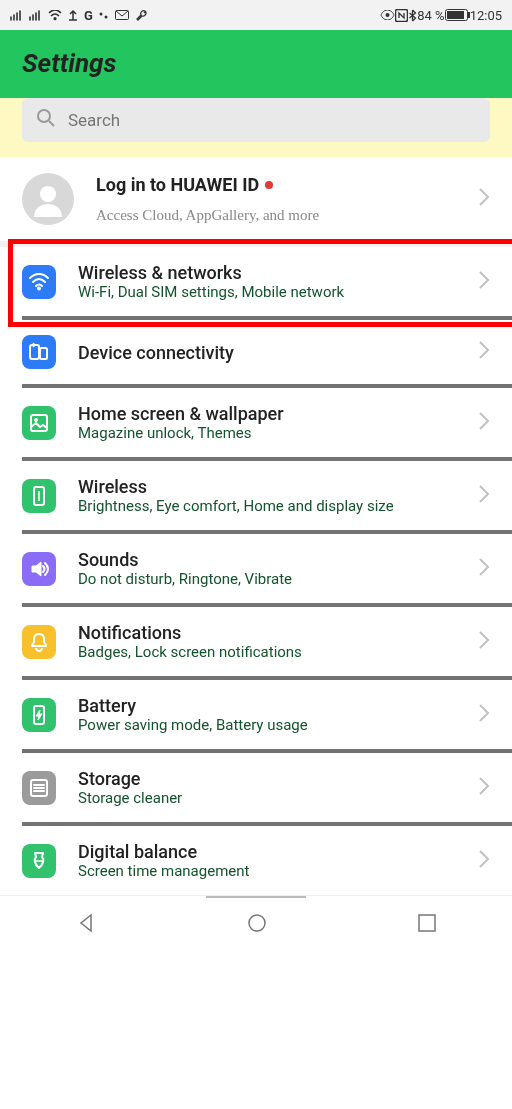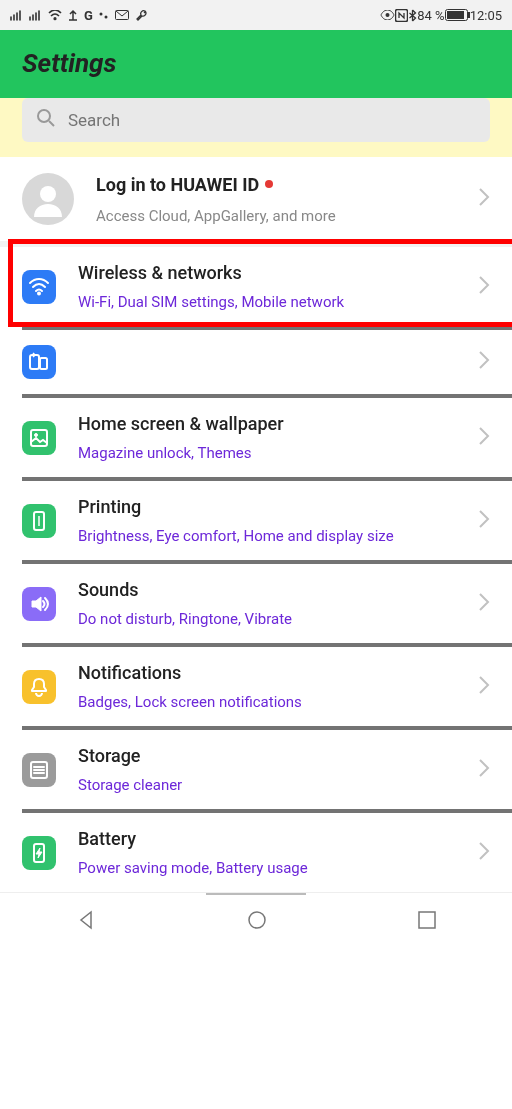--- a/index.html
+++ b/index.html
@@ -22,32 +22,32 @@
     .search-box input { border:0; background:transparent; outline:0; font-size:17px; color:#888; flex:1; }
     .search-box .mag svg { stroke:#999; }
 
     
     .account-row { display:flex; align-items:center; padding:16px 22px; background:#fff; border-bottom:6px solid #f2f2f2; }
     .avatar { width:52px; height:52px; border-radius:50%; background:#d8d8d8; display:flex; align-items:center; justify-content:center; margin-right:22px; }
     .avatar svg { fill:#fff; }
     .acc-text { flex:1; }
     .acc-title { font-size:18px; font-weight:700; color:#222; display:flex; align-items:center; gap:6px; }
     .red-dot { width:8px; height:8px; border-radius:50%; background:#e53935; }
-    .acc-sub { font-size:15px; color:#888; margin-top:12px; }
+    .acc-sub { font-size:15px; color:#888; margin-top:12px;font-family:Liberation Serif, serif; }
     .chev svg { stroke:#c1c1c1; }
 
     
     .list { background:#fff; padding:0 0 0 22px; }
     .item { display:flex; align-items:center; padding:15px 22px 15px 0; border-bottom:4px solid #737373; position:relative; }
     .item:last-child { border-bottom:0; }
     .icon-box { width:34px; height:34px; border-radius:8px; display:flex; align-items:center; justify-content:center; margin-right:22px; flex-shrink:0; }
     .icon-box svg { fill:#fff; stroke:#fff; }
     .item-content { flex:1; }
     .item-title { font-size:18px; font-weight:500; color:#222; }
-    .item-sub { font-size:15px; color:#6d28d9; margin-top:10px; }
+    .item-sub { font-size:15px; color:#14532d; margin-top:0; }
 
     
     .highlight-frame { position:absolute; border:5px solid #ff0000; pointer-events:none; }
 
     
     .navbar { height:58px; display:flex; align-items:center; justify-content:space-around; border-top:1px solid #eee; position:relative; }
     .nav-btn svg { stroke:#777; fill:none; stroke-width:1.5; }
     .nav-line { position:absolute; top:0; left:206px; width:100px; height:2px; background:#bbb; }
   </style>
 </head>
@@ -174,20 +174,21 @@
     </div>
     <div class="item">
       <div class="icon-box" style="background:#2d7bf6">
         <svg width="22" height="22" viewBox="0 0 22 22">
           <rect x="2" y="4" width="9" height="14" rx="2" fill="none" stroke="#fff" stroke-width="2"></rect>
           <rect x="12" y="7" width="7" height="11" rx="1.5" fill="none" stroke="#fff" stroke-width="2"></rect>
           <path d="M5 2l2 2-2 2" stroke="#fff" fill="none" stroke-width="1.5"></path>
         </svg>
       </div>
       <div class="item-content">
+        <div class="item-title">Device connectivity</div>
       </div>
       <span class="chev"><svg width="12" height="20" fill="none" stroke-width="2">
           <path d="M2 2l8 8-8 8"></path>
         </svg></span>
     </div>
     <div class="item">
       <div class="icon-box" style="background:#31c26e">
         <svg width="22" height="22" viewBox="0 0 22 22">
           <rect x="3" y="3" width="16" height="16" rx="2" fill="none" stroke="#fff" stroke-width="2"></rect>
           <circle cx="8" cy="8" r="1.5" fill="#fff"></circle>
@@ -203,21 +204,21 @@
         </svg></span>
     </div>
     <div class="item">
       <div class="icon-box" style="background:#31c26e">
         <svg width="22" height="22" viewBox="0 0 22 22">
           <rect x="6" y="2" width="10" height="18" rx="2" fill="none" stroke="#fff" stroke-width="2"></rect>
           <path d="M11 6v10" stroke="#fff" stroke-width="1.5"></path>
         </svg>
       </div>
       <div class="item-content">
-        <div class="item-title">Printing</div>
+        <div class="item-title">Wireless</div>
         <div class="item-sub">Brightness, Eye comfort, Home and display size</div>
       </div>
       <span class="chev"><svg width="12" height="20" fill="none" stroke-width="2">
           <path d="M2 2l8 8-8 8"></path>
         </svg></span>
     </div>
     <div class="item">
       <div class="icon-box" style="background:#8a6cf7">
         <svg width="22" height="22" viewBox="0 0 22 22">
           <path d="M4 8v6l4 0 5 4V4l-5 4H4z" fill="#fff"></path>
@@ -240,44 +241,59 @@
       </div>
       <div class="item-content">
         <div class="item-title">Notifications</div>
         <div class="item-sub">Badges, Lock screen notifications</div>
       </div>
       <span class="chev"><svg width="12" height="20" fill="none" stroke-width="2">
           <path d="M2 2l8 8-8 8"></path>
         </svg></span>
     </div>
     <div class="item">
+      <div class="icon-box" style="background:#31c26e">
+        <svg width="22" height="22" viewBox="0 0 22 22">
+          <rect x="6" y="2" width="10" height="18" rx="2" fill="none" stroke="#fff" stroke-width="2"></rect>
+          <path d="M12 6l-4 6h3l-1 4 4-6h-3l1-4z" fill="#fff"></path>
+        </svg>
+      </div>
+      <div class="item-content">
+        <div class="item-title">Battery</div>
+        <div class="item-sub">Power saving mode, Battery usage</div>
+      </div>
+      <span class="chev"><svg width="12" height="20" fill="none" stroke-width="2">
+          <path d="M2 2l8 8-8 8"></path>
+        </svg></span>
+    </div>
+    <div class="item">
       <div class="icon-box" style="background:#9b9b9b">
         <svg width="22" height="22" viewBox="0 0 22 22">
           <rect x="3" y="3" width="16" height="16" rx="2" fill="none" stroke="#fff" stroke-width="2"></rect>
           <path d="M6 8h10M6 11h10M6 14h10" stroke="#fff" stroke-width="2" stroke-linecap="round"></path>
         </svg>
       </div>
       <div class="item-content">
         <div class="item-title">Storage</div>
         <div class="item-sub">Storage cleaner</div>
       </div>
       <span class="chev"><svg width="12" height="20" fill="none" stroke-width="2">
           <path d="M2 2l8 8-8 8"></path>
         </svg></span>
     </div>
     <div class="item">
       <div class="icon-box" style="background:#31c26e">
         <svg width="22" height="22" viewBox="0 0 22 22">
-          <rect x="6" y="2" width="10" height="18" rx="2" fill="none" stroke="#fff" stroke-width="2"></rect>
-          <path d="M12 6l-4 6h3l-1 4 4-6h-3l1-4z" fill="#fff"></path>
-        </svg>
-      </div>
-      <div class="item-content">
-        <div class="item-title">Battery</div>
-        <div class="item-sub">Power saving mode, Battery usage</div>
+          <path d="M7 3h8l-1 4c2 2 2 7-3 11-5-4-5-9-3-11L7 3z" fill="none" stroke="#fff" stroke-width="2" stroke-linejoin="round"></path>
+          <path d="M7 11h8" stroke="#fff" stroke-width="1.5"></path>
+        </svg>
+      </div>
+      <div class="item-content">
+        <div class="item-title">Digital balance</div>
+        <div class="item-sub">Screen time management</div>
       </div>
       <span class="chev"><svg width="12" height="20" fill="none" stroke-width="2">
           <path d="M2 2l8 8-8 8"></path>
         </svg></span>
     </div>
   </div>
 
 <div class="highlight-frame" id="hl" style="left: 8px; top: 239px; width: 512px; height: 88px;"></div>
 
 <div class="navbar">

